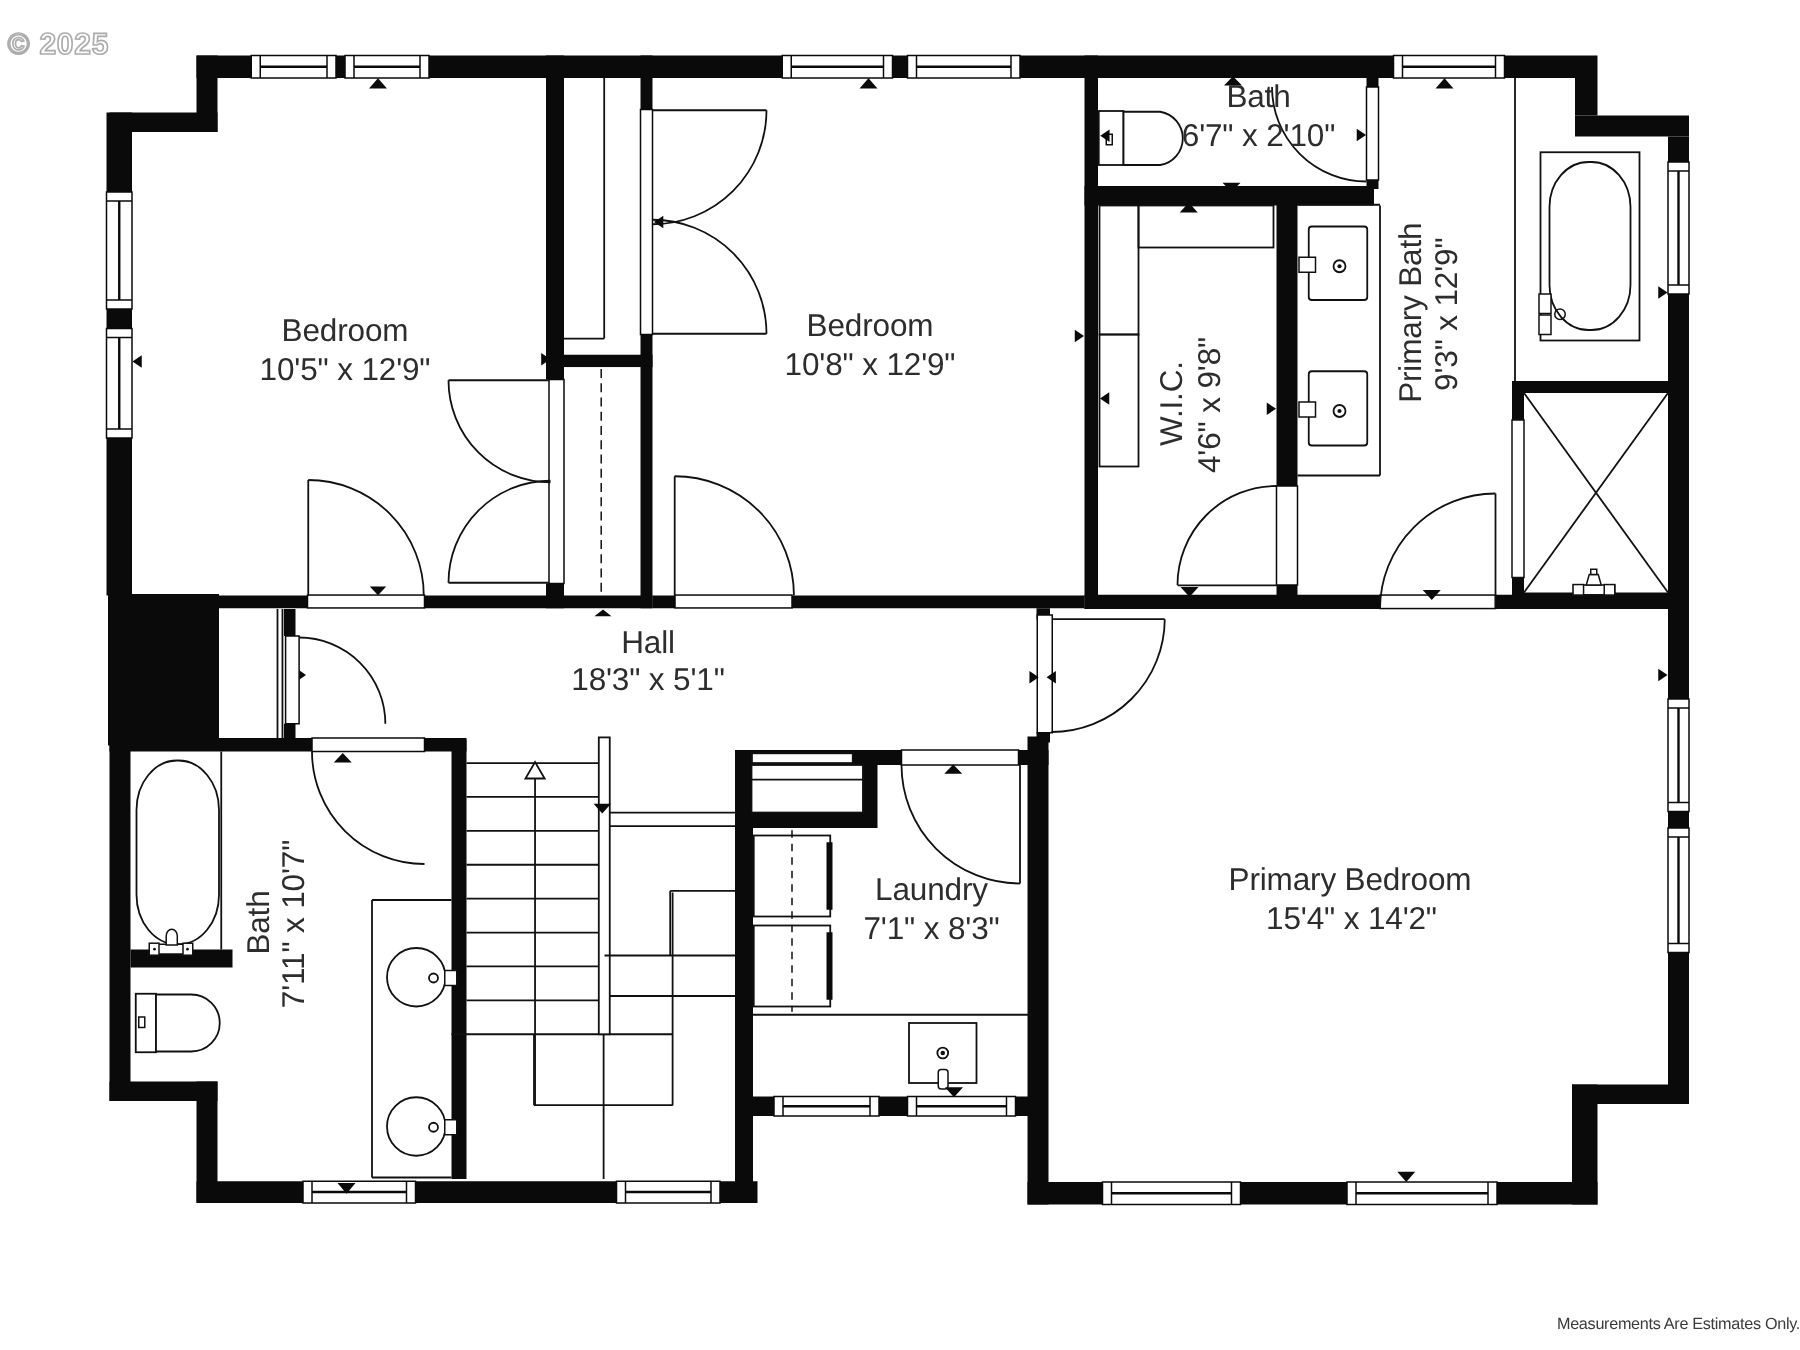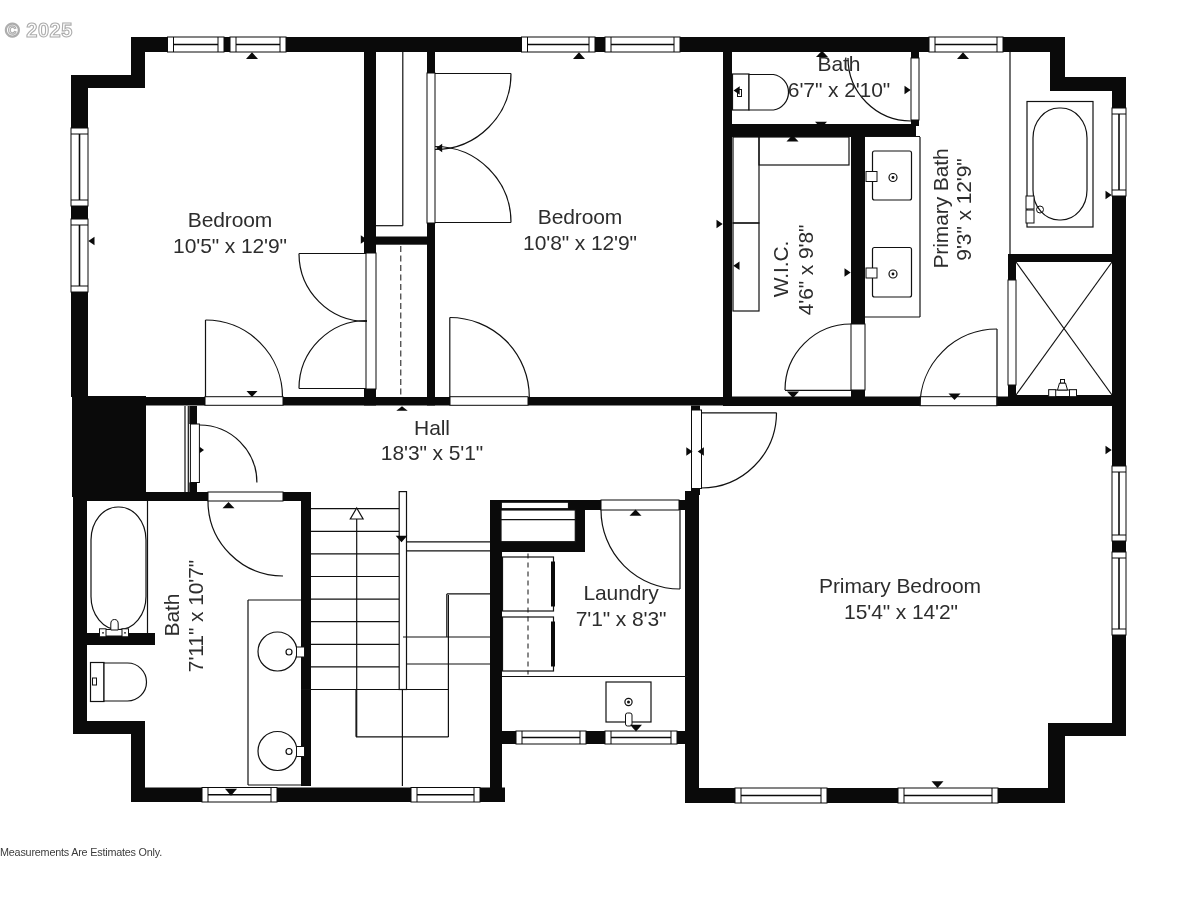--- a/index.html
+++ b/index.html
@@ -3,21 +3,21 @@
 <meta charset="utf-8">
 <style>
   html,body{margin:0;padding:0;background:#ffffff;}
   .page{position:relative;width:1200px;height:900px;background:#fff;overflow:hidden;margin-top:16px;}
   svg{position:absolute;left:0;top:0;}
   text{font-family:"Liberation Sans",sans-serif;fill:#2d2d2d;}
   .lbl{font-size:21px;letter-spacing:-0.1px;}
   .wm{font-family:"Liberation Sans",sans-serif;font-size:20px;font-weight:bold;
       color:#fff;-webkit-text-stroke:1.1px #a8a8a8;position:absolute;left:5px;top:3px;letter-spacing:0.5px;opacity:0.95;}
   .foot{font-family:"Liberation Sans",sans-serif;font-size:10.8px;letter-spacing:-0.2px;color:#3c3c3c;
-      position:absolute;left:0;top:830px;width:1200px;text-align:left;}
+      position:absolute;left:0;top:861px;width:1200px;text-align:right;}
 </style>
 </head>
 <body>
 <div class="page">
 
 <div class="wm">© 2025</div>
 <svg width="1200" height="900" viewBox="0 0 1200 900">
 <g fill="none" stroke="none">
 
 <rect x="88" y="36" width="276" height="345"></rect>

